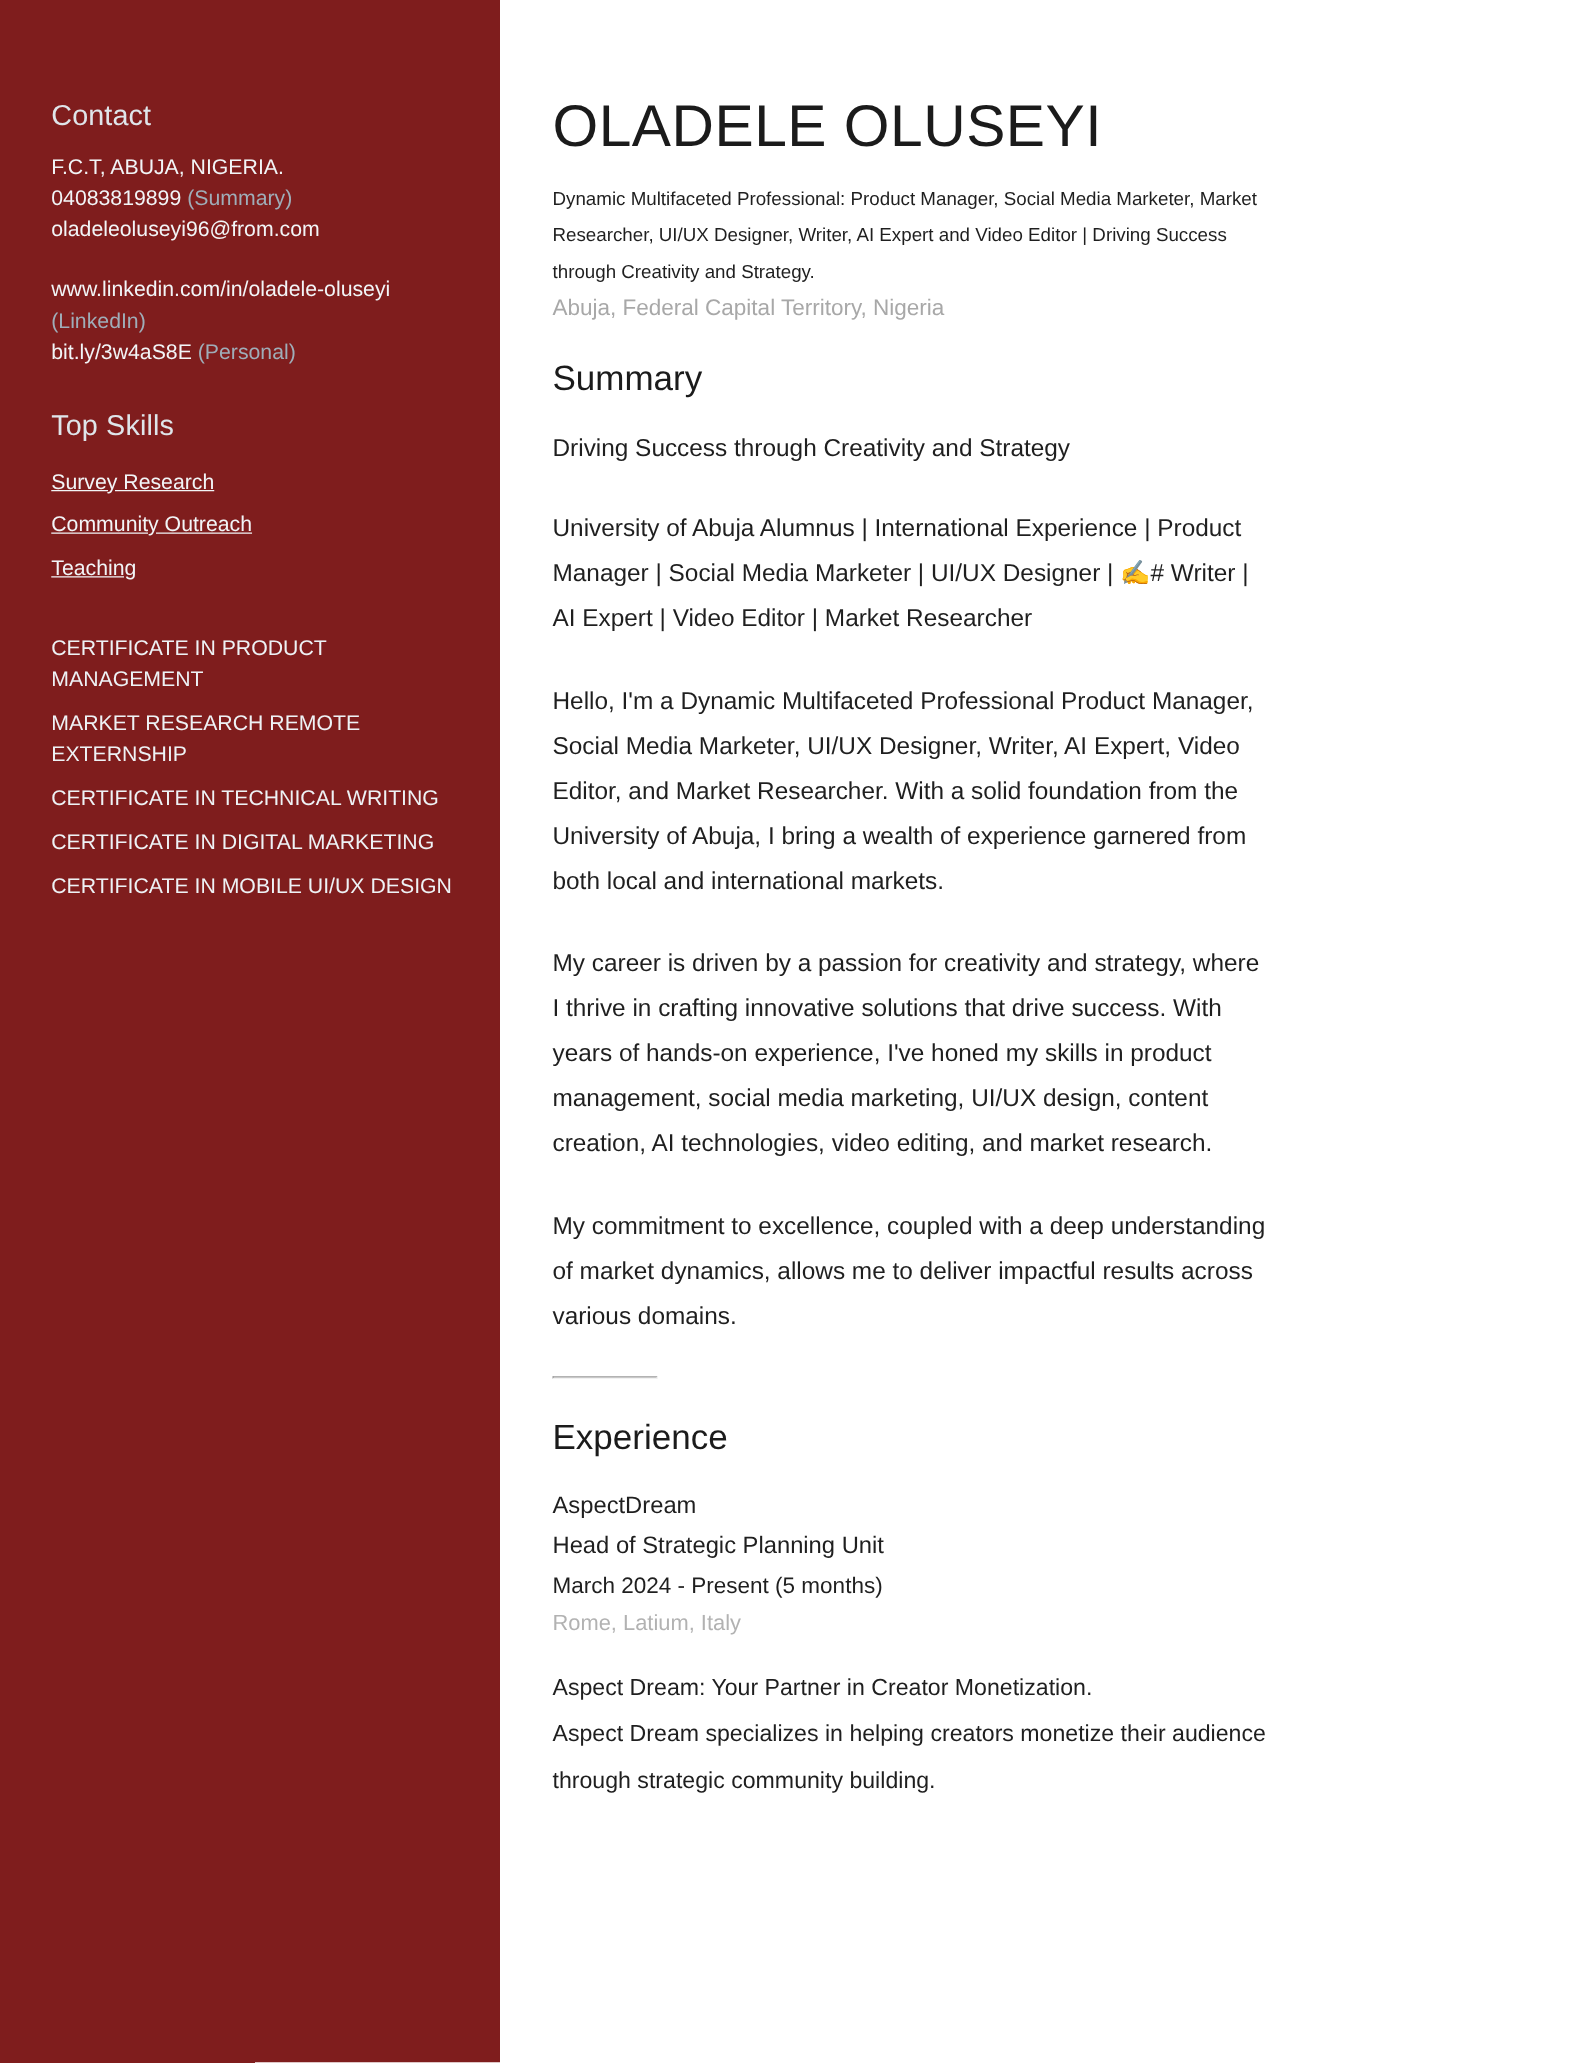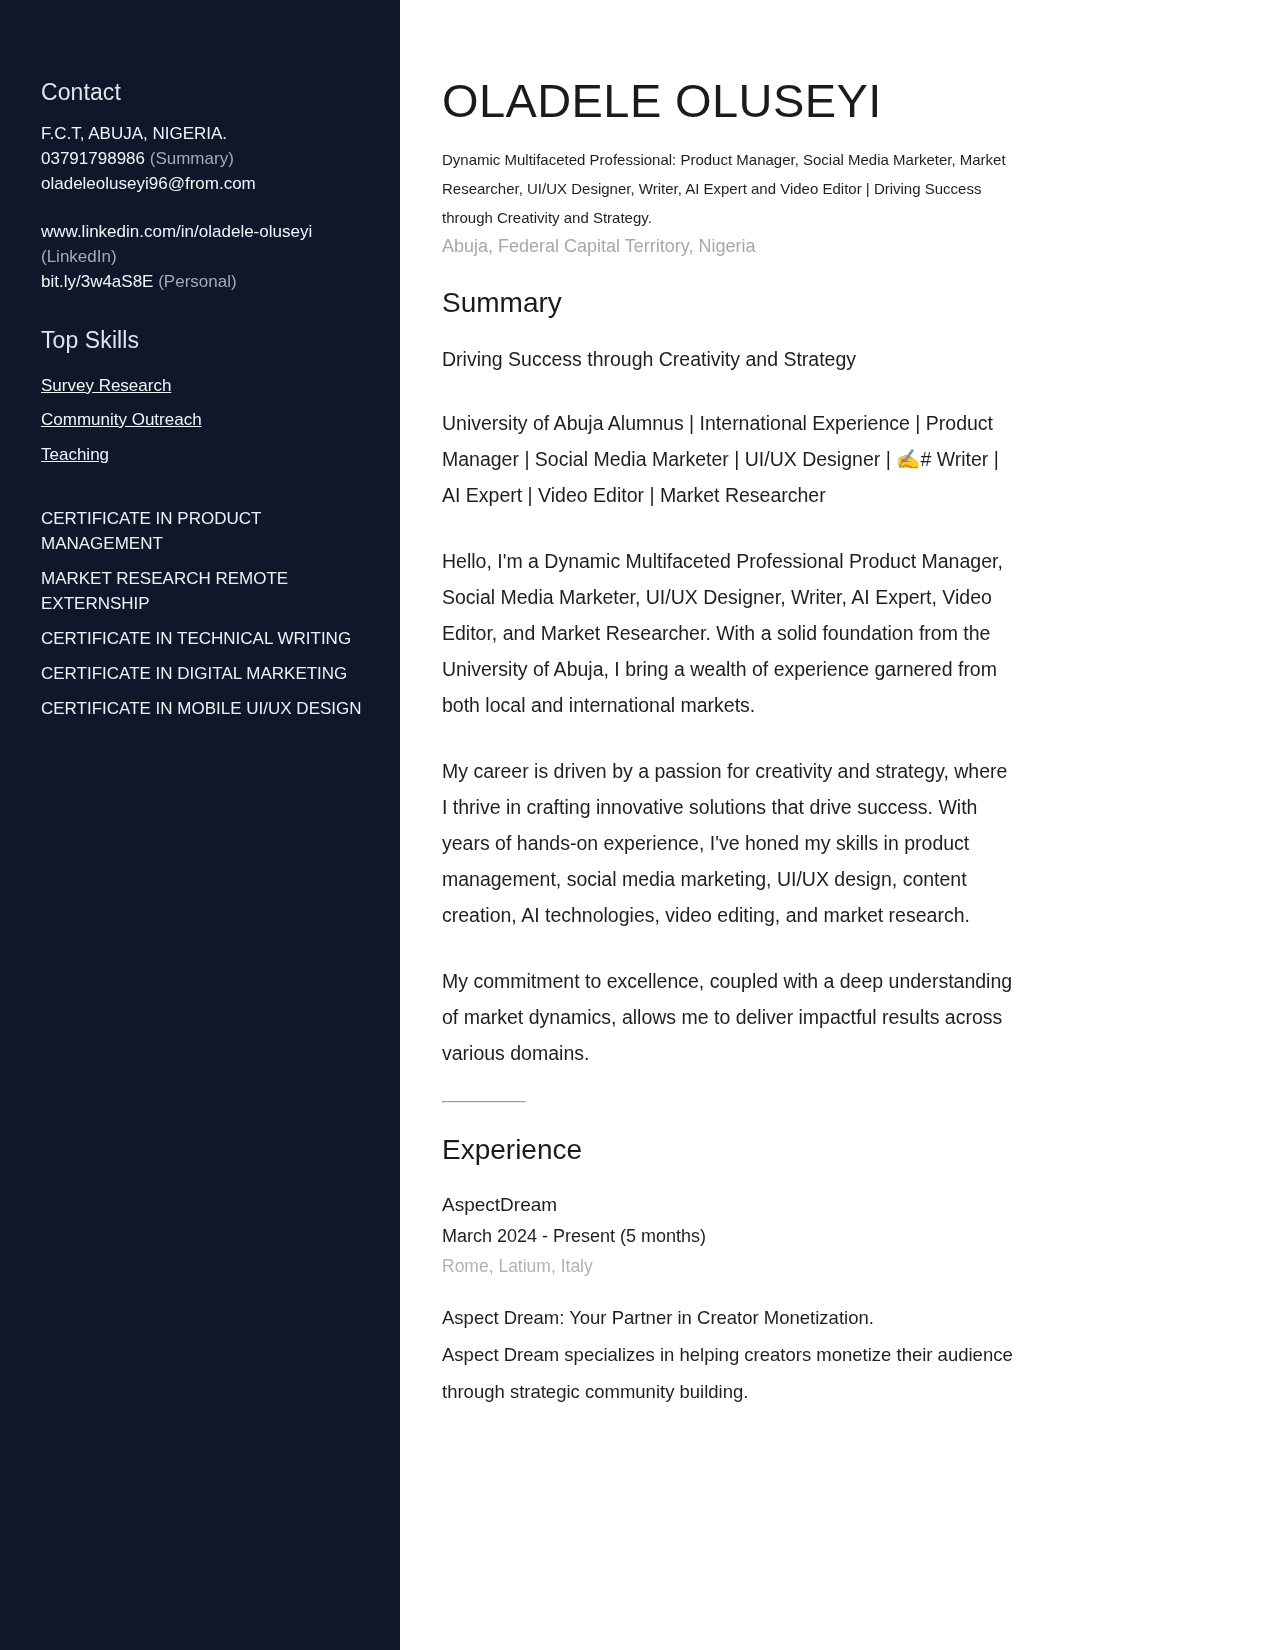--- a/index.html
+++ b/index.html
@@ -21,21 +21,21 @@
     background: #ffffff;
   }
 
   
   .sidebar {
     position: absolute;
     left: 0;
     top: 0;
     width: 400px;
     height: 1650px;
-    background: #0f172a;
+    background: #7f1d1d;
     box-sizing: border-box;
     padding: 78px 34px 0 41px;
   }
   .side-h {
     color: #dfe5ea;
     font-size: 23px;
     font-weight: 400;
     line-height: 1.25;
     margin: 0 0 14px 0;
     letter-spacing: 0.1px;
@@ -162,21 +162,21 @@
 </head>
 <body>
 
 <div class="page">
 
   <aside class="sidebar">
 
     <section class="side-block">
       <h2 class="side-h">Contact</h2>
       <p class="side-line">F.C.T, ABUJA, NIGERIA.</p>
-      <p class="side-line"><span>03791798986</span> <span class="muted">(Summary)</span></p>
+      <p class="side-line"><span>04083819899</span> <span class="muted">(Summary)</span></p>
       <p class="side-line">oladeleoluseyi96@from.com</p>
       <div class="side-gap"></div>
       <p class="side-line"><span>www.linkedin.com/in/oladele-oluseyi</span> <span class="muted">(LinkedIn)</span></p>
       <p class="side-line"><span>bit.ly/3w4aS8E</span> <span class="muted">(Personal)</span></p>
     </section>
 
     <section class="skills-block">
       <h2 class="side-h">Top Skills</h2>
       <p class="skill-item">Survey Research</p>
       <p class="skill-item">Community Outreach</p>
@@ -207,20 +207,21 @@
       <p class="para">My career is driven by a passion for creativity and strategy, where I thrive in crafting innovative solutions that drive success. With years of hands-on experience, I've honed my skills in product management, social media marketing, UI/UX design, content creation, AI technologies, video editing, and market research.</p>
       <p class="para">My commitment to excellence, coupled with a deep understanding of market dynamics, allows me to deliver impactful results across various domains.</p>
     </section>
 
     <hr class="divider">
 
     <section>
       <h2 class="sec-h">Experience</h2>
       <div>
         <p class="exp-company">AspectDream</p>
+        <p class="exp-title">Head of Strategic Planning Unit</p>
         <p class="exp-dates">March 2024 - Present (5 months)</p>
         <p class="exp-loc">Rome, Latium, Italy</p>
         <p class="exp-desc">Aspect Dream: Your Partner in Creator Monetization.</p>
         <p class="exp-desc">Aspect Dream specializes in helping creators monetize their audience through strategic community building.</p>
       </div>
     </section>
 
   </main>
 
 

